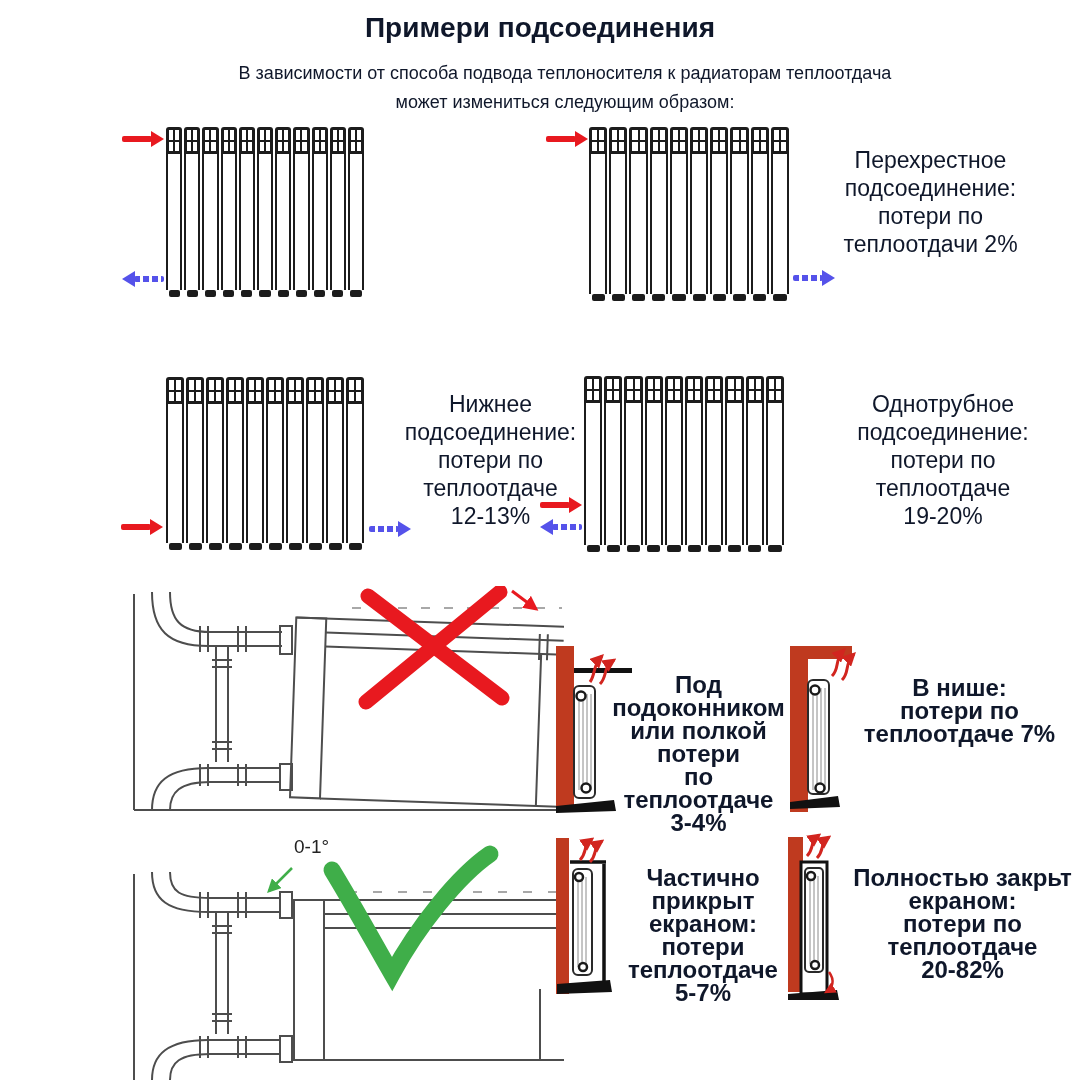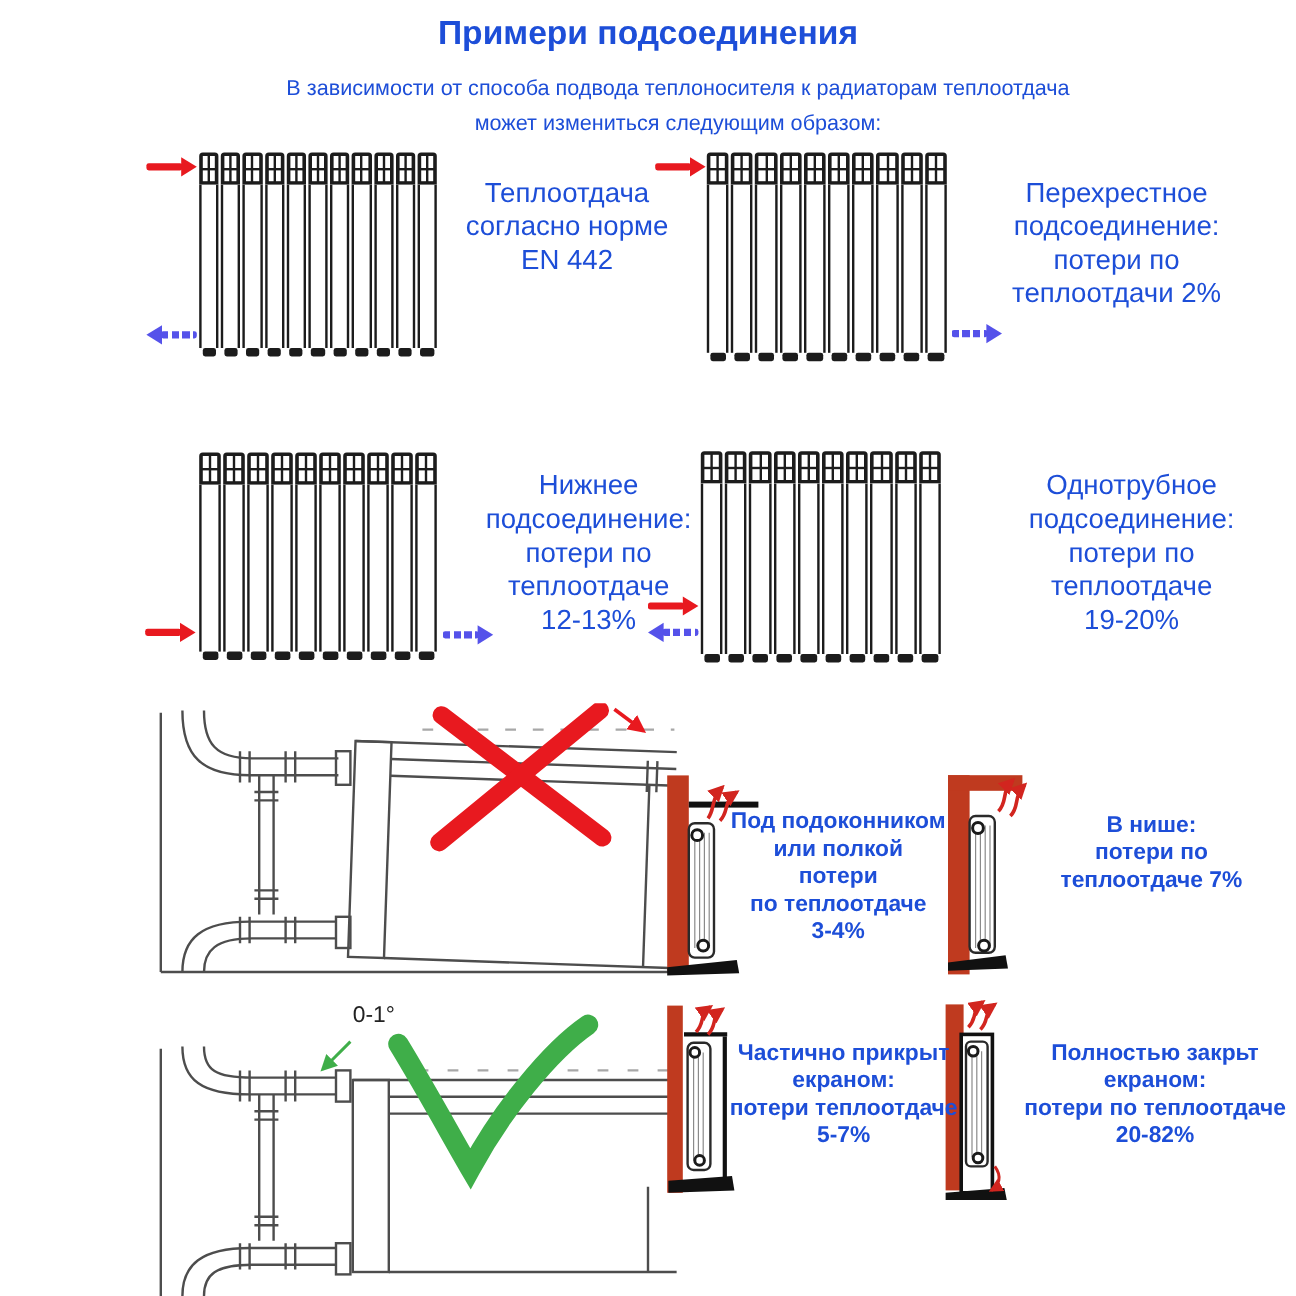--- a/index.html
+++ b/index.html
@@ -1,27 +1,27 @@
 <!DOCTYPE html>
 <html><head>
 <meta charset="utf-8">
 <style>
   html,body{margin:0;padding:0;background:#fff;}
   .stage{position:relative;width:1080px;height:1080px;background:#fff;overflow:hidden;
          font-family:"Liberation Sans",sans-serif;}
   .abs{position:absolute;}
-  .red-text{color:#1d4ed8;}
+  .red-text{color:#0f172a;}
   .center{text-align:center;white-space:pre-line;}
 
   .page-title{top:12px;left:0;width:1080px;font-size:28px;font-weight:700;}
   .intro{top:59px;left:70px;width:990px;font-size:18px;line-height:29px;}
   .section2-heading{top:580px;left:558px;width:510px;font-size:19px;font-weight:700;line-height:25px;}
 
   .caption-lg{font-size:23px;line-height:28px;font-weight:400;}
-  .caption-sm{font-size:19px;line-height:23px;font-weight:700;}
+  .caption-sm{font-size:24px;line-height:23px;font-weight:700;}
 
   
   .radiator{display:flex;align-items:stretch;}
   .fin{flex:1;display:flex;flex-direction:column;margin:0 1px;}
   .fin-cap{height:21px;background:#1c1c1c;display:grid;grid-template-columns:1fr 1fr;
            grid-template-rows:1fr 1fr;gap:2px;padding:3px;border-radius:3px 3px 0 0;}
   .sq{background:#fff;}
   .fin-body{flex:1;background:#fff;border-left:2.5px solid #1c1c1c;border-right:2.5px solid #1c1c1c;}
   .fin-foot{height:7px;background:#1c1c1c;margin:0 2.5px;border-radius:2px;}
 
@@ -513,23 +513,20 @@
 
   <div class="arr red r" style="left:540px;top:497px;">
       <div class="tl"></div>
       <div class="hd"></div>
     </div>
   <div class="arr blue l" style="left:540px;top:519px;">
       <div class="tl"></div>
       <div class="hd"></div>
     </div>
 
-  <div class="abs caption-lg red-text center" style="left:375px;top:146px;width:195px;">Теплоотдача
-согласно норме
-EN 442</div>
   <div class="abs caption-lg red-text center" style="left:793px;top:146px;width:275px;">Перехрестное
 подсоединение:
 потери по
 теплоотдачи 2%</div>
   <div class="abs caption-lg red-text center" style="left:383px;top:390px;width:215px;">Нижнее
 подсоединение:
 потери по
 теплоотдаче
 12-13%</div>
   <div class="abs caption-lg red-text center" style="left:803px;top:390px;width:280px;">Однотрубное

